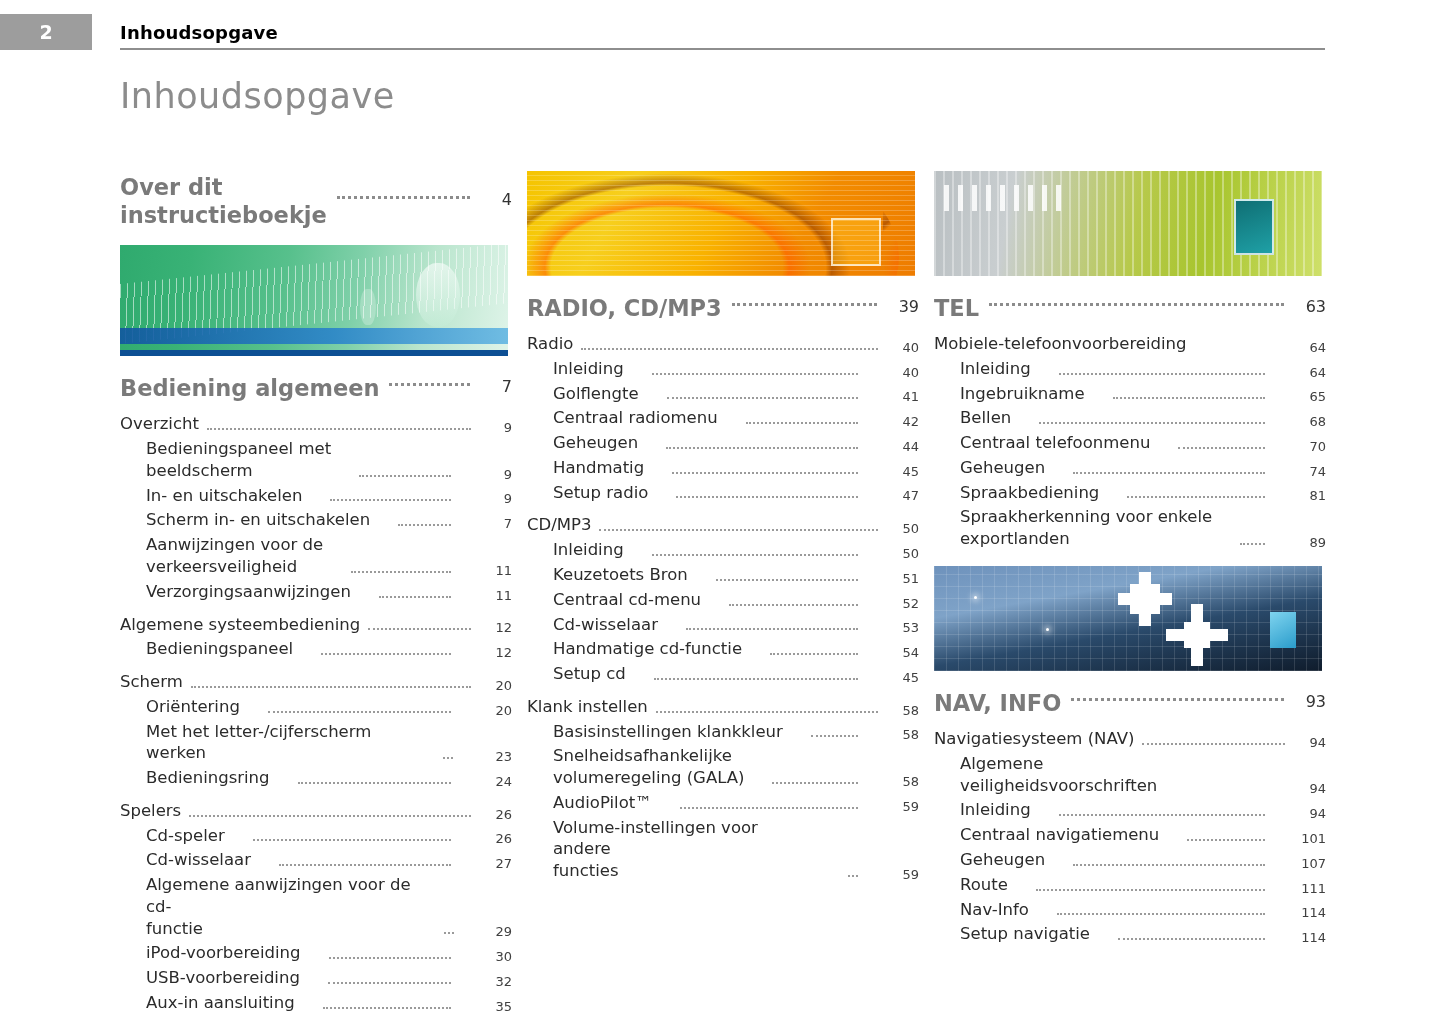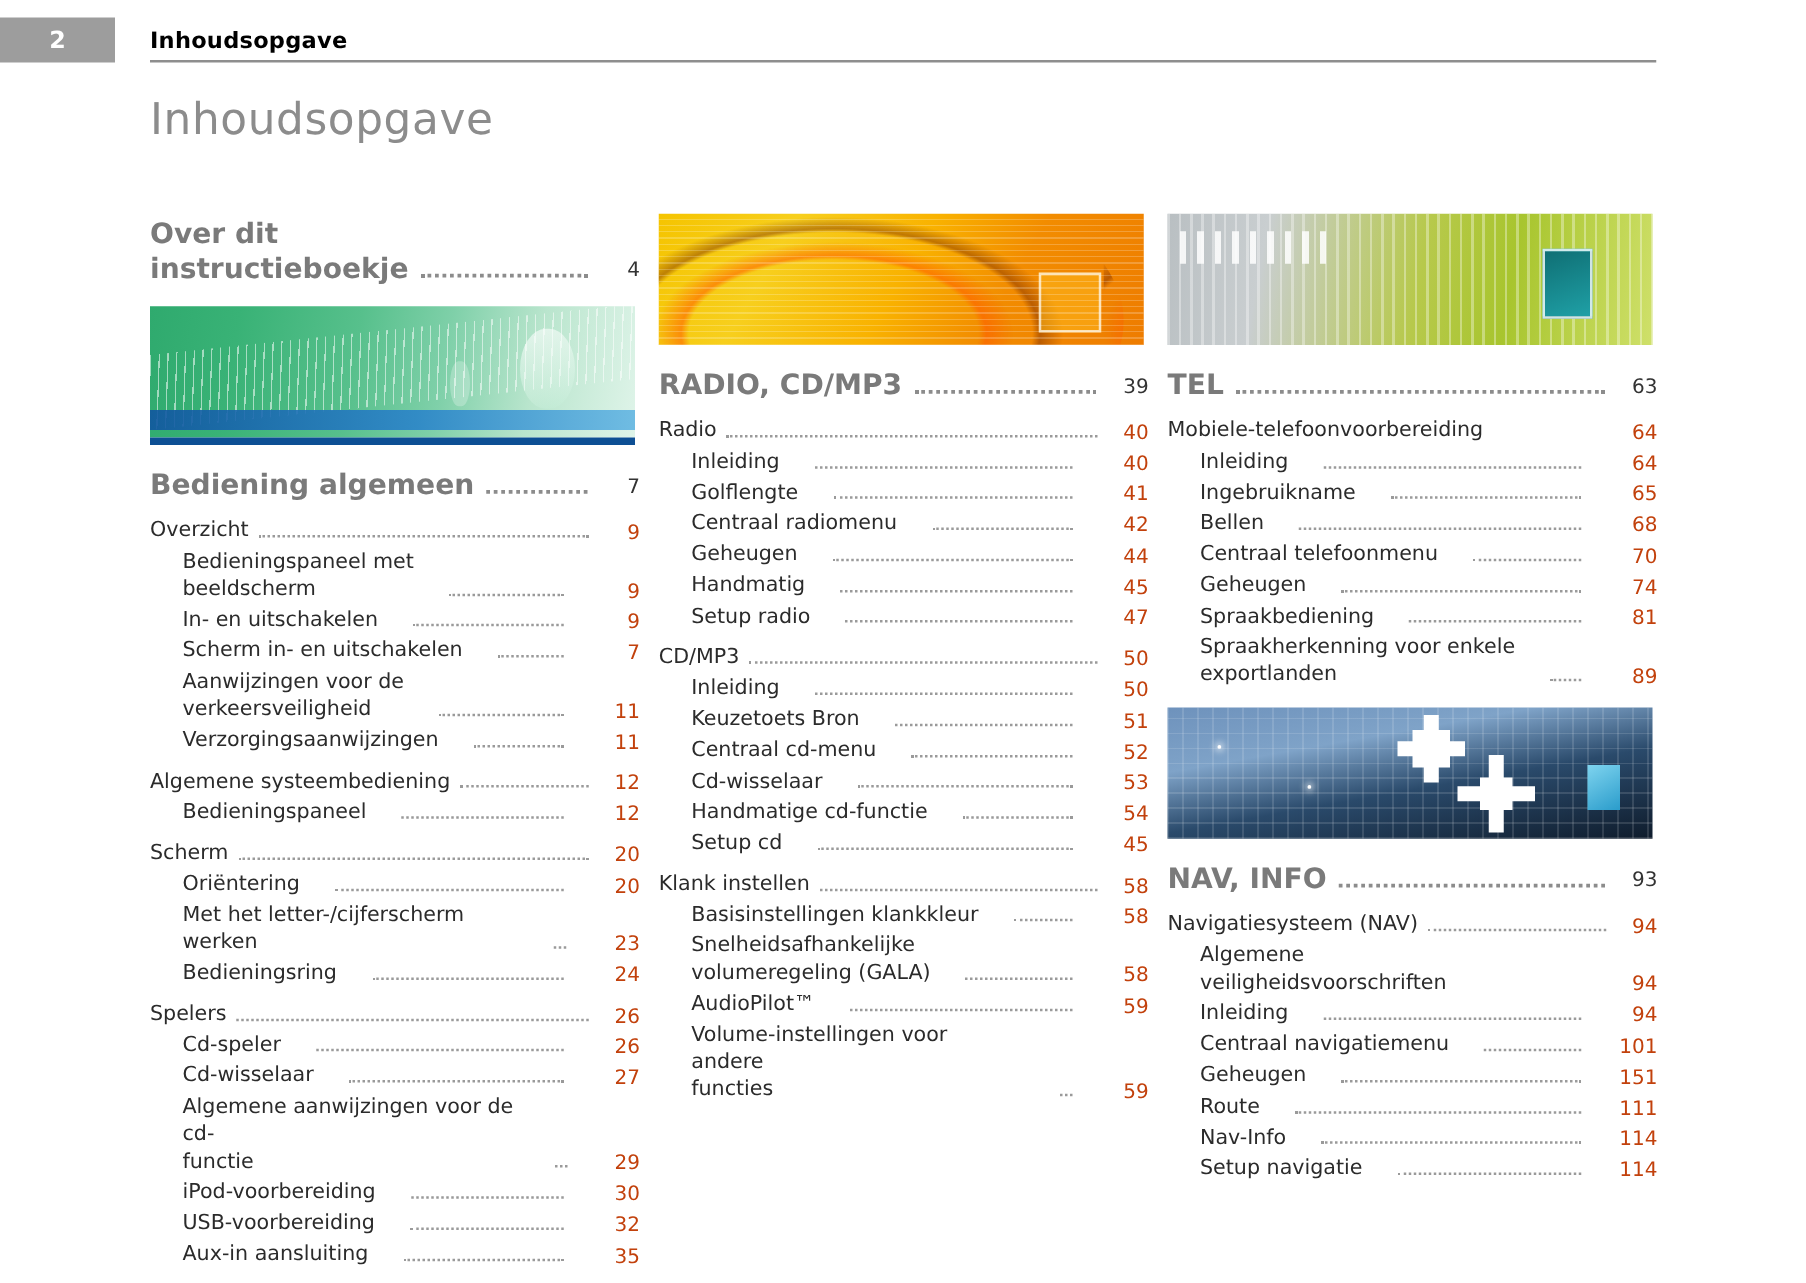--- a/index.html
+++ b/index.html
@@ -205,21 +205,21 @@
     background: linear-gradient(150deg, #7fd4ef, #2a9ccb);
   }
   .img-blue .spark {
     position: absolute; width: 3px; height: 3px; background: #fff; border-radius: 50%;
     box-shadow: 0 0 6px 2px rgba(255,255,255,.7);
   }
 
   
   .sec-head {
     display: flex;
-    align-items: flex-end;
+    align-items: center;
     margin-top: 18px;
     margin-bottom: 6px;
   }
   .sec-head .t {
     font-size: 22.5px;
     font-weight: bold;
     color: #7a7a7a;
     line-height: 1.25;
     white-space: pre-line;
   }
@@ -253,22 +253,22 @@
   .l1 .dots, .l2 .dots {
     flex: 1;
     border-bottom: 2.5px dotted #9a9a9a;
     margin: 0 7px 5px 8px;
     height: 0;
     min-width: 10px;
   }
   .l1 .pg, .l2 .pg {
     width: 34px;
     text-align: right;
-    font-size: 16px;
-    color: #c2410c;
+    font-size: 13px;
+    color: #404040;
   }
   .nodots .dots { border-bottom: none; }
 
   
   .wrap .t { max-width: 300px; }
 </style>
 </head>
 <body>
 
 <div class="page">
@@ -581,21 +581,21 @@
         <div class="pg">94</div>
       </div>
       <div class="l2">
         <div class="t">Centraal navigatiemenu</div>
         <div class="dots"></div>
         <div class="pg">101</div>
       </div>
       <div class="l2">
         <div class="t">Geheugen</div>
         <div class="dots"></div>
-        <div class="pg">151</div>
+        <div class="pg">107</div>
       </div>
       <div class="l2">
         <div class="t">Route</div>
         <div class="dots"></div>
         <div class="pg">111</div>
       </div>
       <div class="l2">
         <div class="t">Nav-Info</div>
         <div class="dots"></div>
         <div class="pg">114</div>

